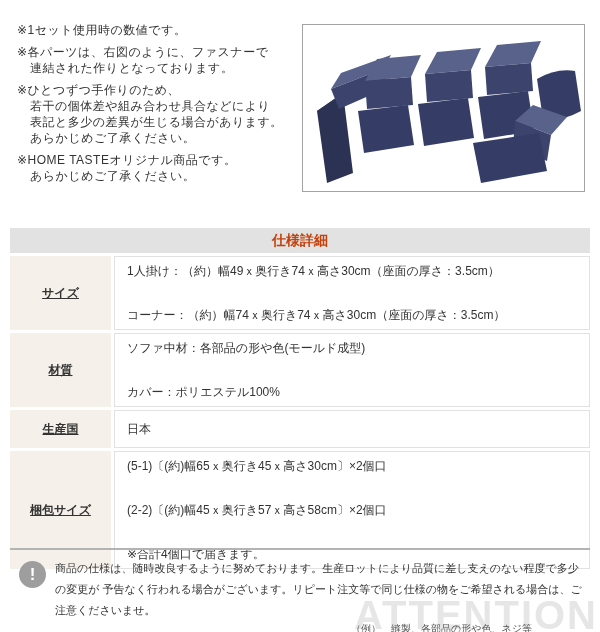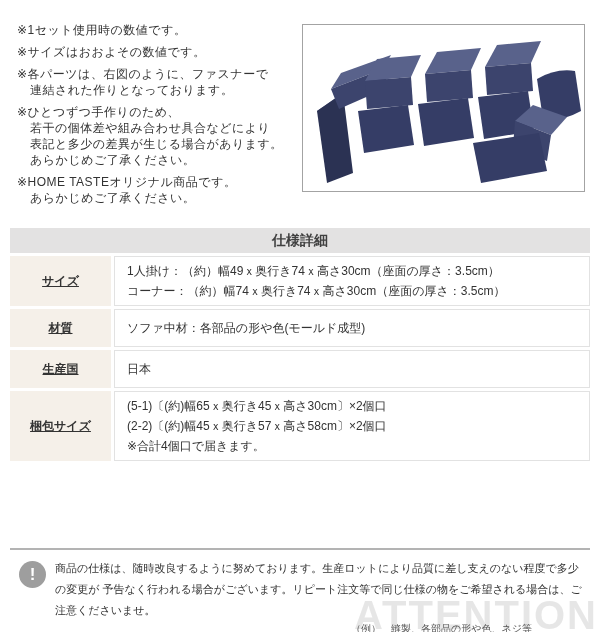--- a/index.html
+++ b/index.html
@@ -10,44 +10,41 @@
   
   .notes{position:absolute;left:17px;top:22px;width:292px;font-size:12px;letter-spacing:.5px;}
   .note-group{margin-bottom:6px;}
   .note-line{line-height:16px;white-space:nowrap;}
   .note-line.cont{padding-left:13px;}
   
   .photo-box{position:absolute;left:302px;top:24px;width:281px;height:166px;border:1px solid #a3a3a3;background:#fff;box-sizing:content-box;}
   .navy-top{fill:#59628b;} .navy-front{fill:#3c446d;} .navy-mid{fill:#353d66;} .navy-dark{fill:#2b3253;}
   
   .spec{position:absolute;left:10px;top:228px;width:580px;}
-  .spec-title{background:#e3e2e2;height:25px;line-height:25px;text-align:center;font-weight:bold;font-size:14px;color:#404040;}
+  .spec-title{background:#e3e2e2;height:25px;line-height:25px;text-align:center;font-weight:bold;font-size:14px;color:#c2410c;}
   .spec-row{display:flex;gap:3px;margin-top:3px;}
   .spec-label{width:101px;flex-shrink:0;background:#f5f0e9;display:flex;align-items:center;justify-content:center;font-weight:bold;font-size:12px;text-decoration:underline;}
-  .spec-value{flex:1;border:1px solid #e2e2e2;background:#fff;padding:4px 12px;font-size:12px;display:flex;flex-direction:column;justify-content:center;min-height:28px;}
+  .spec-value{flex:1;border:1px solid #e2e2e2;background:#fff;padding:4px 12px;font-size:12px;display:flex;flex-direction:column;justify-content:center;min-height:28px;gap:24px;}
   .spec-value .vline{line-height:20px;}
   
   .attention{position:absolute;left:10px;top:548px;width:580px;border-top:2px solid #b3b3b3;border-bottom:2px solid #c9c9c9;padding:8px 0 3px;}
   .att-inner{position:relative;min-height:56px;}
   .att-icon{position:absolute;left:9px;top:3px;width:27px;height:27px;border-radius:50%;background:#9e9e9e;color:#fff;font-weight:bold;text-align:center;line-height:27px;font-size:17px;z-index:1;}
   .att-body{margin-left:45px;margin-right:2px;font-size:11px;line-height:21px;position:relative;z-index:1;}
   .att-example{text-align:right;font-size:10px;color:#555;padding-right:58px;margin-top:1px;position:relative;z-index:1;}
   .att-watermark{position:absolute;right:-8px;bottom:-2px;font-size:40px;font-weight:bold;color:#cfcfcf;opacity:.5;letter-spacing:2px;z-index:0;white-space:nowrap;}
 </style>
 </head>
 <body>
 
 <div class="page">
 
   <div class="notes">
     <div class="note-group">
       <div class="note-line">※1セット使用時の数値です。</div>
-    </div>
-    <div class="note-group">
-      <div class="note-line">※サイズはおおよその数値です。</div>
     </div>
     <div class="note-group">
       <div class="note-line">※各パーツは、右図のように、ファスナーで</div>
       <div class="note-line cont">連結された作りとなっております。</div>
     </div>
     <div class="note-group">
       <div class="note-line">※ひとつずつ手作りのため、</div>
       <div class="note-line cont">若干の個体差や組み合わせ具合などにより</div>
       <div class="note-line cont">表記と多少の差異が生じる場合があります。</div>
       <div class="note-line cont">あらかじめご了承ください。</div>
@@ -96,20 +93,21 @@
       <div class="spec-value">
         <div class="vline">1人掛け：（約）幅49ｘ奥行き74ｘ高さ30cm（座面の厚さ：3.5cm）</div>
         <div class="vline">コーナー：（約）幅74ｘ奥行き74ｘ高さ30cm（座面の厚さ：3.5cm）</div>
       </div>
     </div>
 
     <div class="spec-row">
       <div class="spec-label">材質</div>
       <div class="spec-value">
         <div class="vline">ソファ中材：各部品の形や色(モールド成型)</div>
+        <div class="vline">カバー：ポリエステル100%</div>
       </div>
     </div>
 
     <div class="spec-row">
       <div class="spec-label">生産国</div>
       <div class="spec-value">
         <div class="vline">日本</div>
       </div>
     </div>
 

